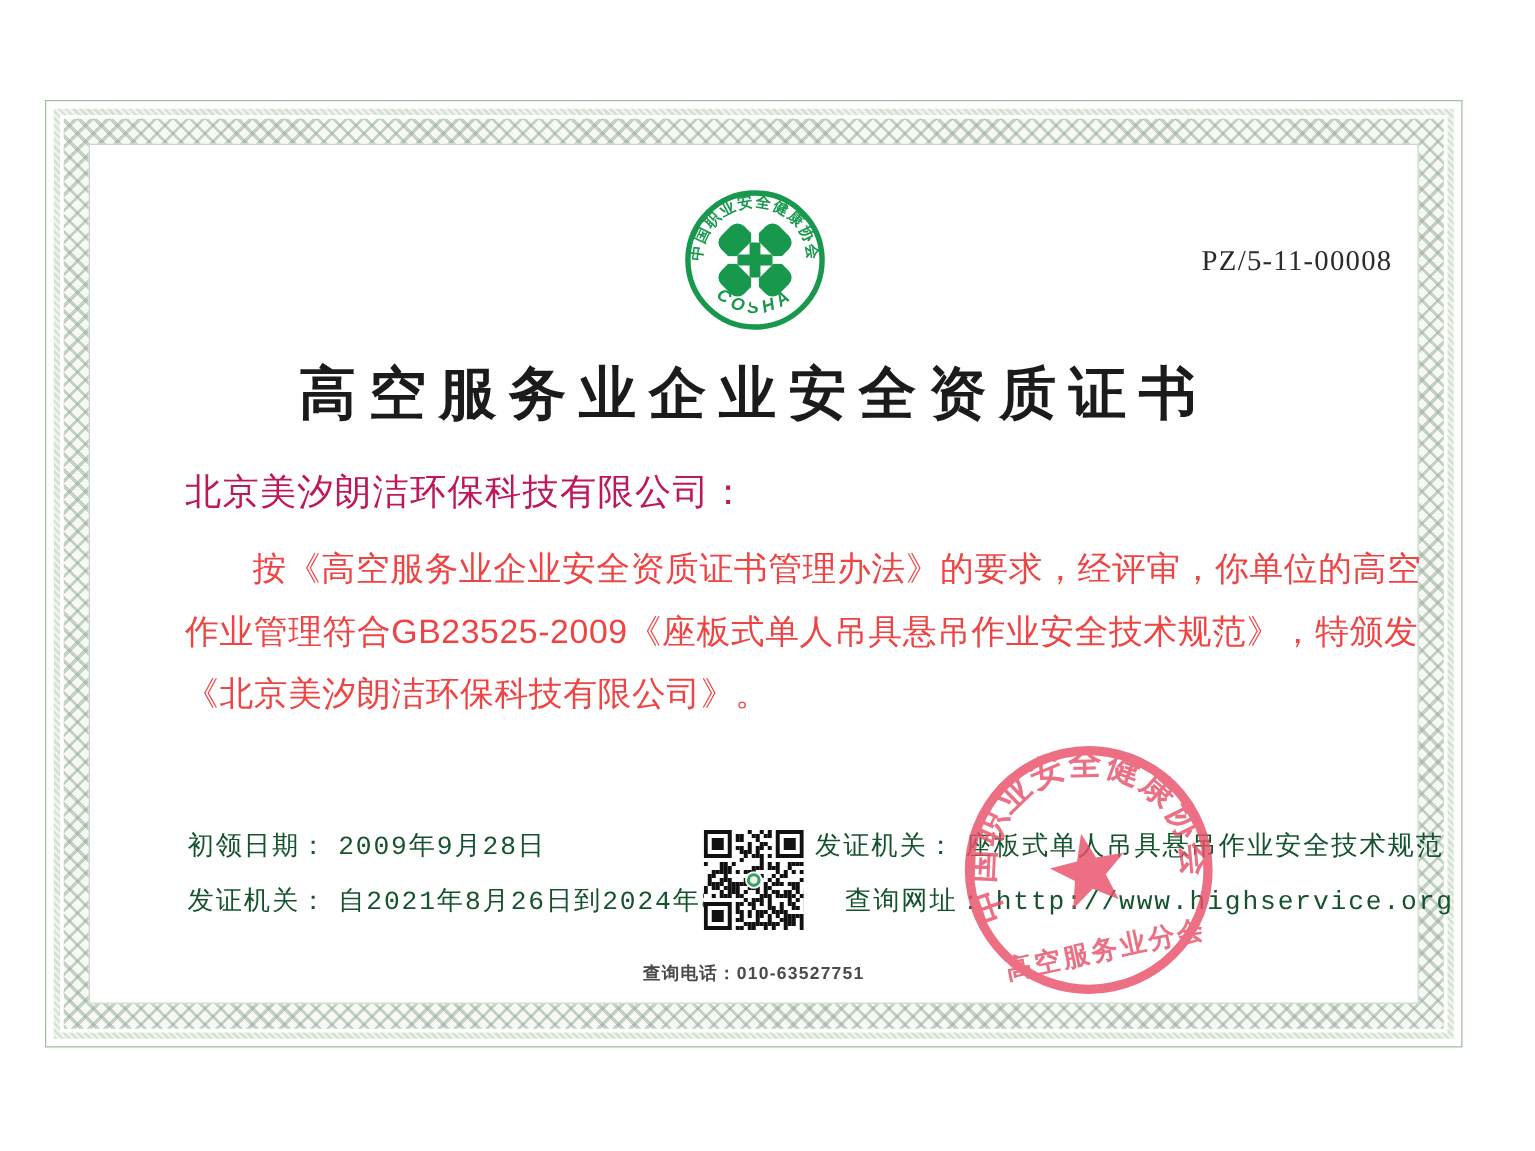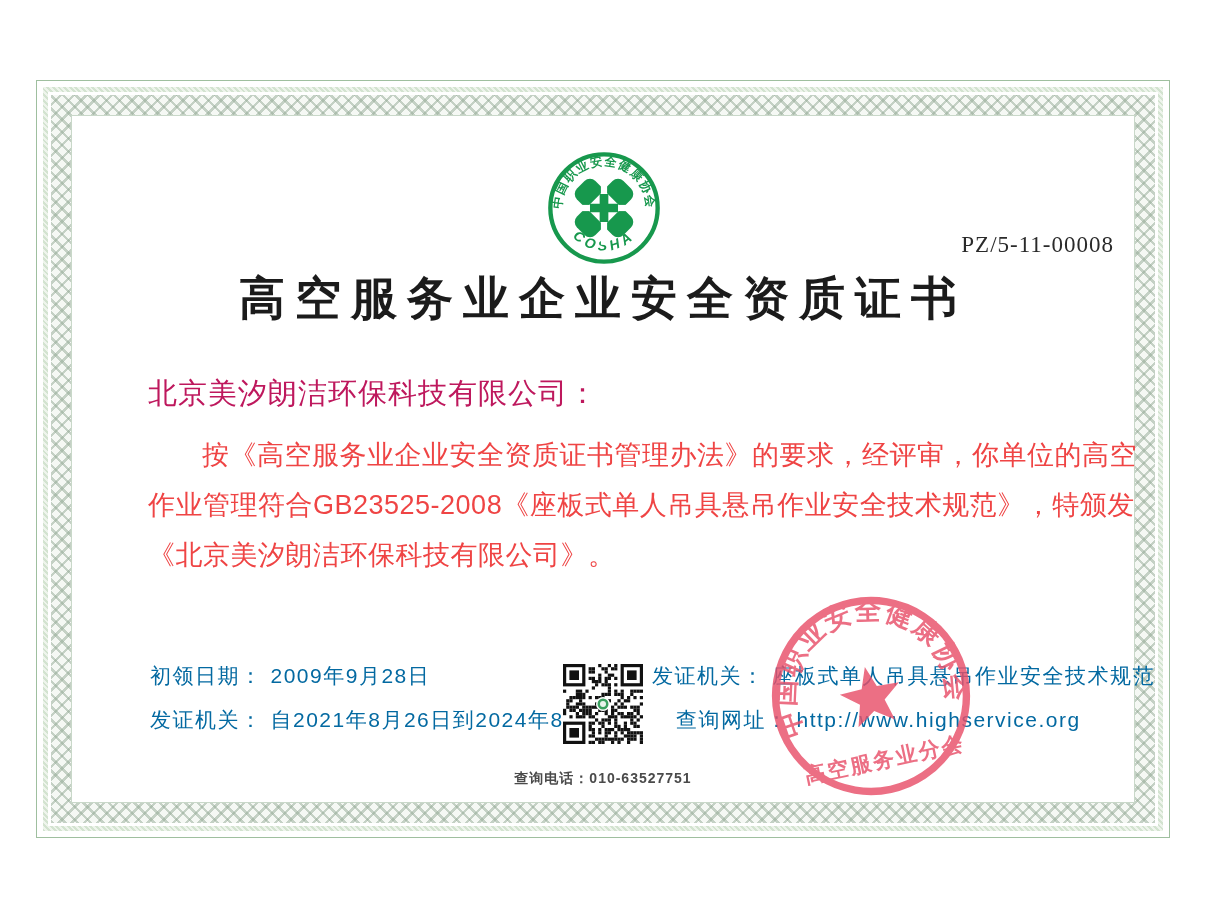--- a/index.html
+++ b/index.html
@@ -17,38 +17,38 @@
       background:
         repeating-linear-gradient(45deg,rgba(148,170,150,.5) 0 2.5px,transparent 2.5px 9px),
         repeating-linear-gradient(-45deg,rgba(148,170,150,.5) 0 2.5px,transparent 2.5px 9px),
         #f5f8f4;}
   .f5{width:100%;height:100%;box-sizing:border-box;border:1px solid #c9d8c9;background:#fff;position:relative;}
 
   .logo{position:absolute;left:474px;top:34px;width:116px;height:116px;}
   .cert-no{
     position:absolute;right:20px;top:80px;
     font-family:"Liberation Serif","DejaVu Serif",serif;
-    font-size:23px;letter-spacing:1px;color:#2a2a2a;margin-top:36px;
+    font-size:23px;letter-spacing:1px;color:#2a2a2a;
   }
   .title{
-    position:absolute;left:0;right:0;top:152px;text-align:center;
+    position:absolute;left:0;right:0;top:168px;text-align:center;
     font-size:46px;font-weight:bold;color:#1b1b1b;letter-spacing:10px;white-space:nowrap;
   }
   .recipient{
     position:absolute;left:76px;top:258px;
     font-size:29px;color:#be185d;letter-spacing:1px;
   }
   .body-text{
     position:absolute;left:76px;top:314px;width:936px;
     font-size:27px;color:#ef4444;line-height:50px;letter-spacing:.5px;
   }
   .body-text .line{white-space:nowrap;}
   .body-text .line.indent{text-indent:2em;}
 
-  .kai{font-family:Liberation Sans, sans-serif;color:#0369a1;}
+  .kai{font-family:Liberation Mono, monospace;color:#14532d;}
   .info-line{position:absolute;font-size:21px;letter-spacing:1.5px;white-space:nowrap;}
   .info-line .lbl{margin-right:8px;}
   .issue-date{left:78px;top:546px;}
   .validity{left:78px;top:590px;}
   .issuer{left:580px;top:546px;}
   .website{left:604px;top:590px;}
 
   .qr{position:absolute;left:491px;top:548px;width:80px;height:80px;}
 
   .phone{
@@ -98,21 +98,21 @@
       </svg>
 
       <div class="cert-no">PZ/5-11-00008</div>
 
       <div class="title">高空服务业企业安全资质证书</div>
 
       <div class="recipient">北京美汐朗洁环保科技有限公司：</div>
 
       <div class="body-text">
         <div class="line indent">按《高空服务业企业安全资质证书管理办法》的要求，经评审，你单位的高空</div>
-        <div class="line">作业管理符合GB23525-2008《座板式单人吊具悬吊作业安全技术规范》，特颁发</div>
+        <div class="line">作业管理符合GB23525-2009《座板式单人吊具悬吊作业安全技术规范》，特颁发</div>
         <div class="line">《北京美汐朗洁环保科技有限公司》。</div>
       </div>
 
       <div class="info-line kai issue-date">
         <span class="lbl">初领日期：</span><span>2009年9月28日</span>
       </div>
       <div class="info-line kai validity">
         <span class="lbl">发证机关：</span><span>自2021年8月26日到2024年8月25日</span>
       </div>
 

